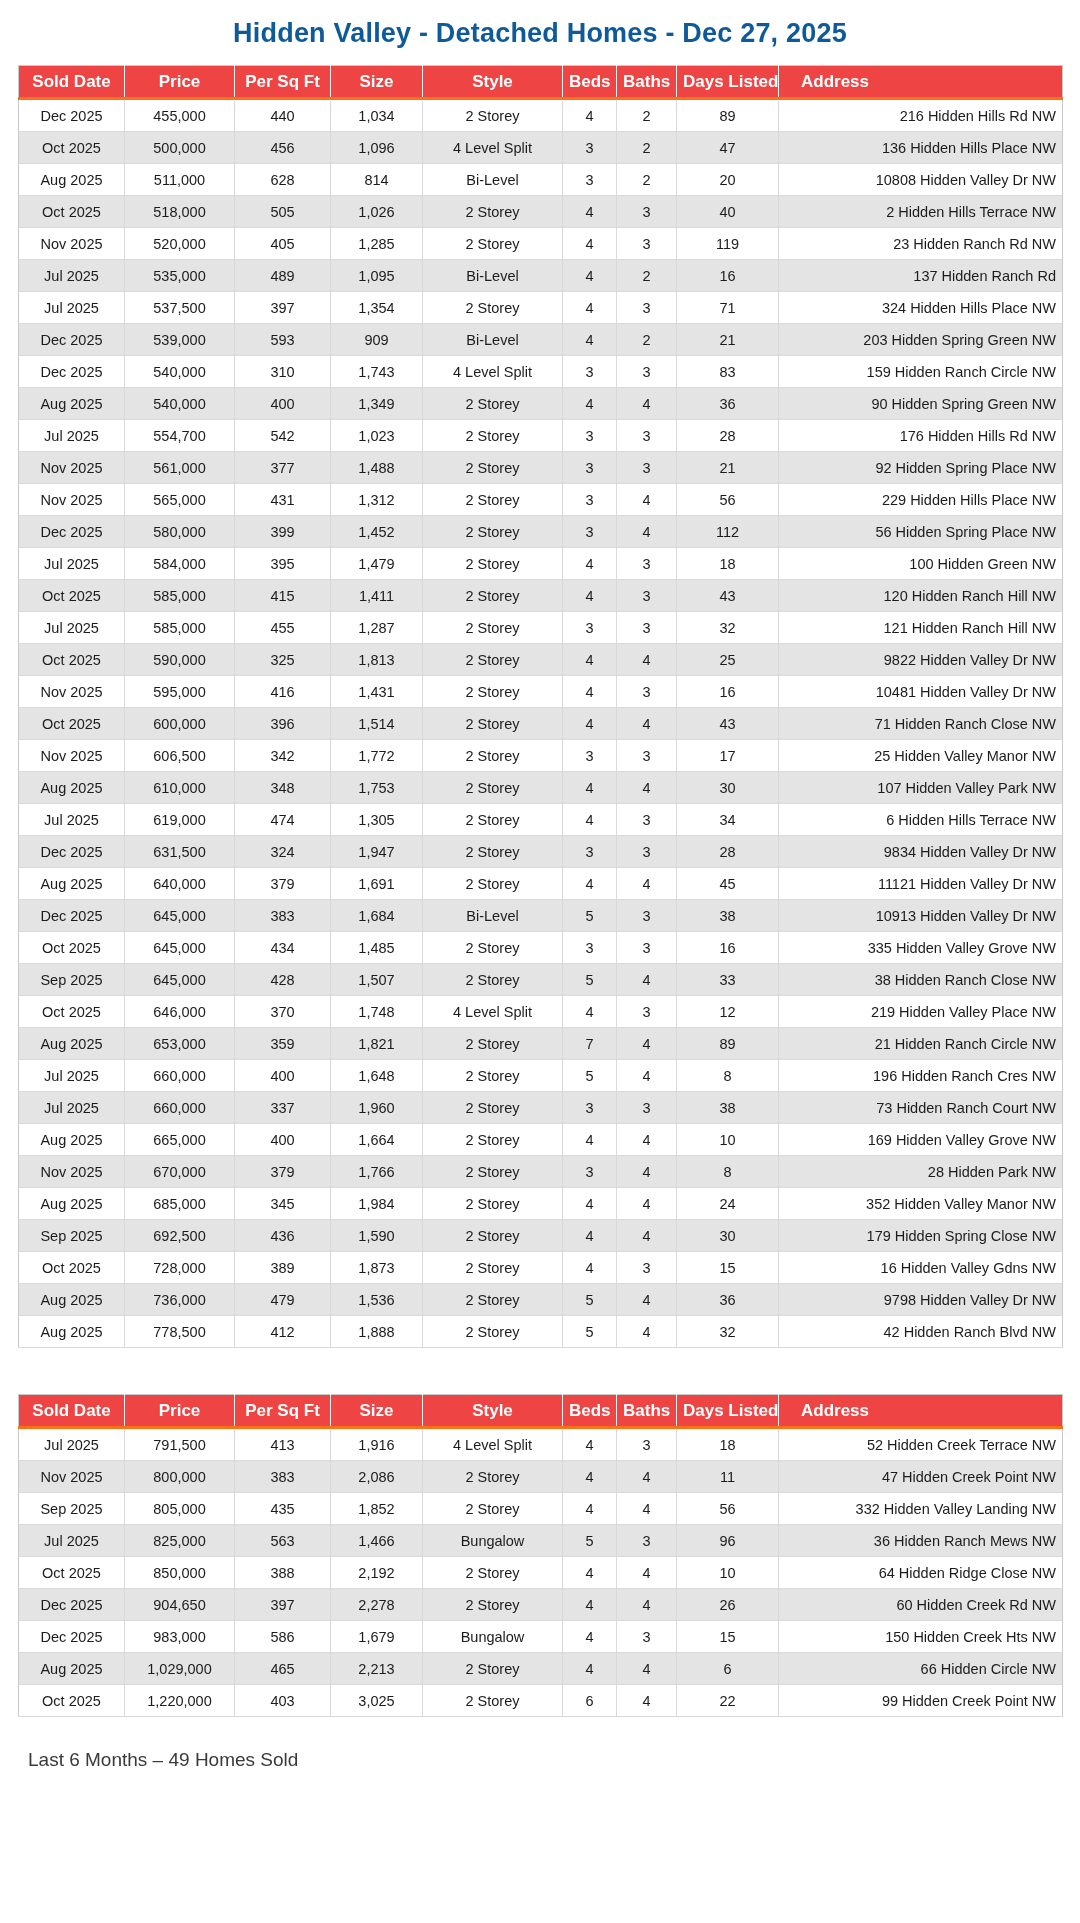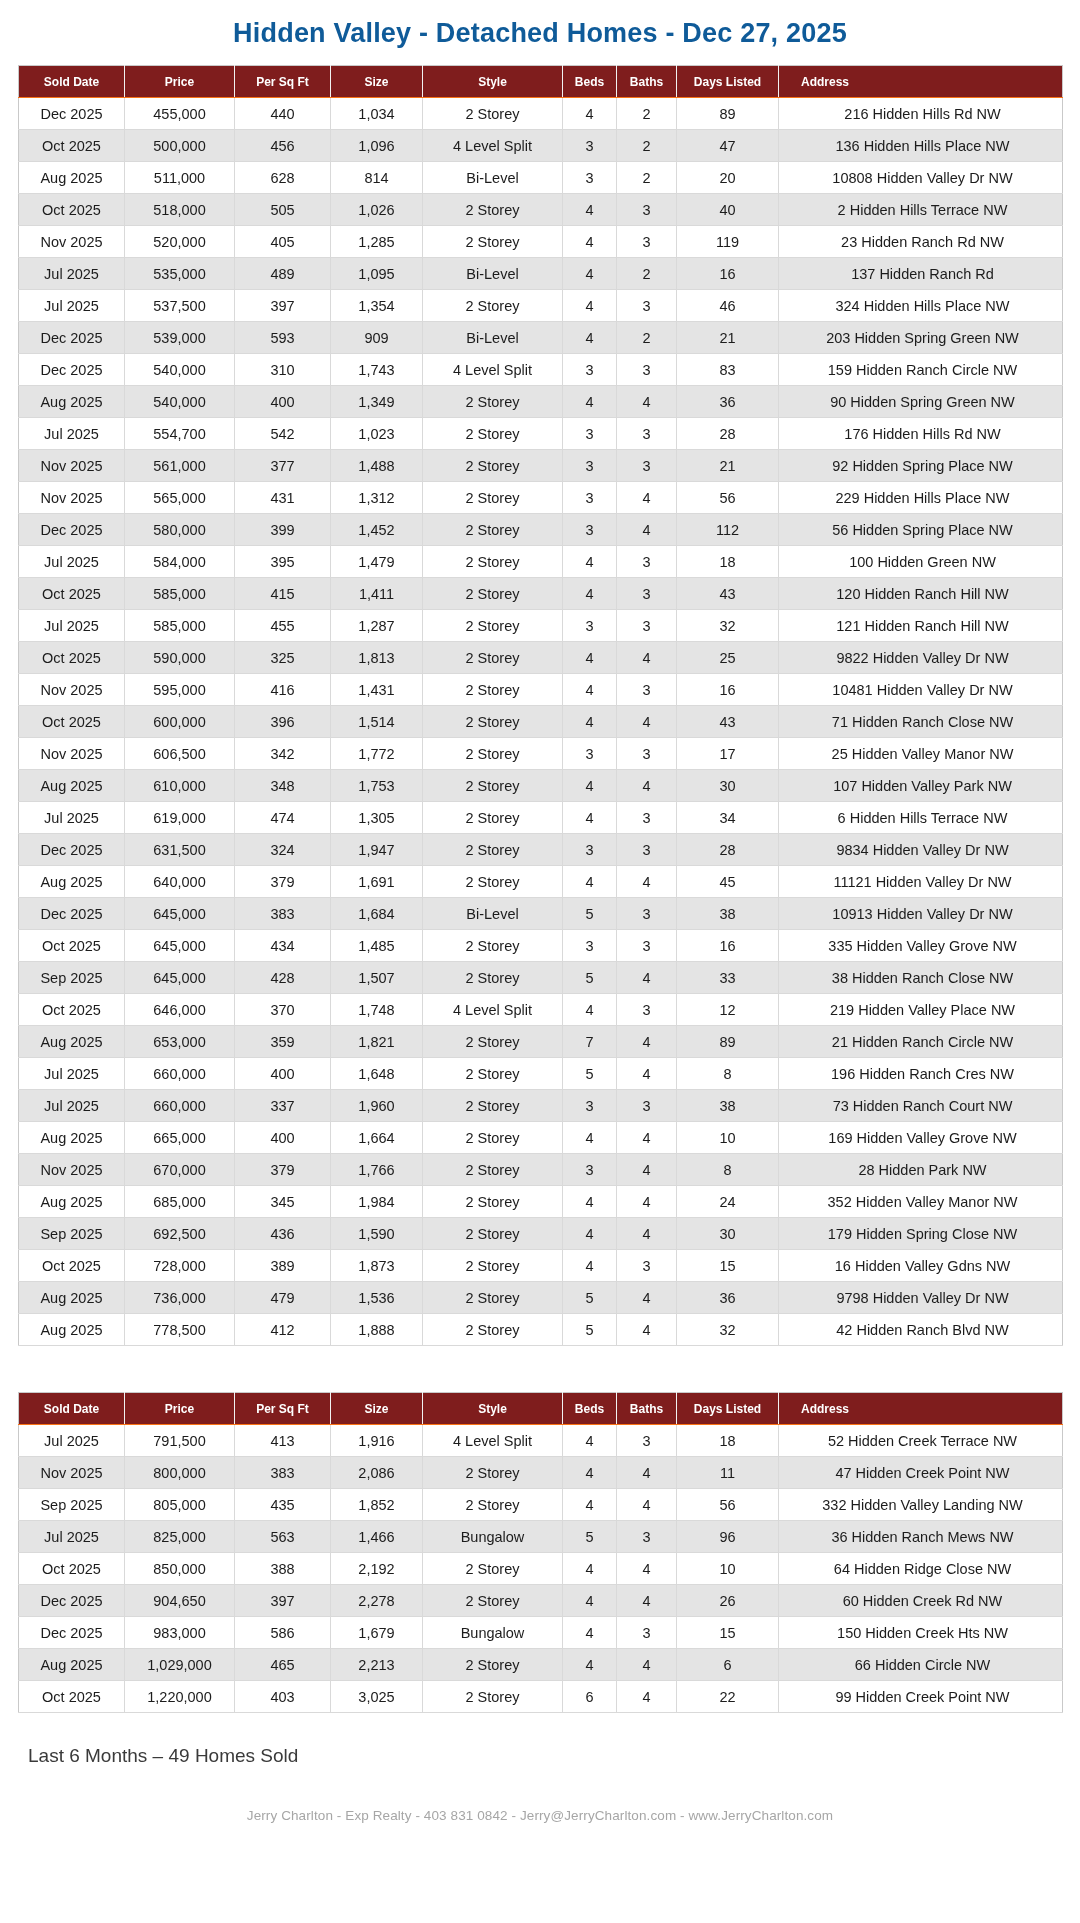--- a/index.html
+++ b/index.html
@@ -29,49 +29,49 @@
     margin: 0;
   }
   table.sold-table {
     width: 1044px;
     border-collapse: collapse;
     table-layout: fixed;
     font-size: 14.5px;
     border: 1px solid #c9c9c9;
   }
   table.sold-table thead th {
-    background: #7f1d1d;
+    background: #ef4444;
     color: #ffffff;
     font-weight: bold;
-    font-size: 12px;
+    font-size: 17px;
     height: 31px;
     padding: 0 6px;
     border-right: 1px solid #f2f2f2;
-    border-bottom: 1px solid #f97316;
+    border-bottom: 3px solid #f97316;
     text-align: center;
     white-space: nowrap;
     overflow: hidden;
   }
   table.sold-table thead th.addr-col {
     text-align: left;
     border-right: none;
     padding-left: 22px;
   }
   table.sold-table tbody td {
     height: 31px;
     padding: 0 6px;
     border-right: 1px solid #d9d9d9;
     border-bottom: 1px solid #d9d9d9;
     text-align: center;
     white-space: nowrap;
     overflow: hidden;
     color: #1c1c1c;
   }
   table.sold-table tbody td.addr-col {
-    text-align: center;
+    text-align: right;
     border-right: none;
     padding-left: 10px;
   }
   table.sold-table tbody tr:nth-child(even) td {
     background: #e4e4e4;
   }
   table.sold-table tbody tr:nth-child(odd) td {
     background: #ffffff;
   }
   
@@ -203,21 +203,21 @@
           <td class="addr-col">137 Hidden Ranch Rd</td>
         </tr>
         <tr>
           <td>Jul 2025</td>
           <td>537,500</td>
           <td>397</td>
           <td>1,354</td>
           <td>2 Storey</td>
           <td>4</td>
           <td>3</td>
-          <td>46</td>
+          <td>71</td>
           <td class="addr-col">324 Hidden Hills Place NW</td>
         </tr>
         <tr>
           <td>Dec 2025</td>
           <td>539,000</td>
           <td>593</td>
           <td>909</td>
           <td>Bi-Level</td>
           <td>4</td>
           <td>2</td>
@@ -695,15 +695,14 @@
           <td>22</td>
           <td class="addr-col">99 Hidden Creek Point NW</td>
         </tr>
       </tbody>
   </table>
 
   <div class="summary">
     <div>Last 6 Months – 49 Homes Sold</div>
   </div>
 
-  <div class="footer">Jerry Charlton - Exp Realty - 403 831 0842 - Jerry@JerryCharlton.com - www.JerryCharlton.com</div>
 
 </div>
 
 </body></html>

